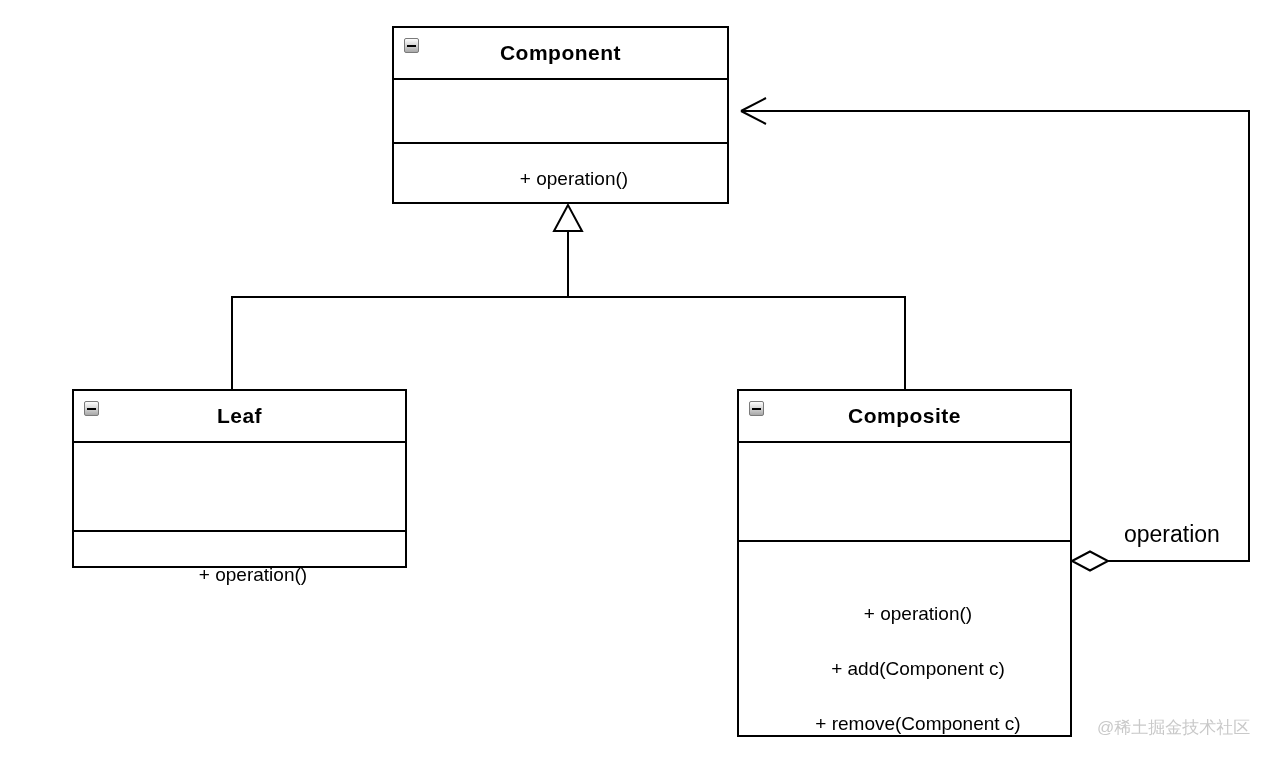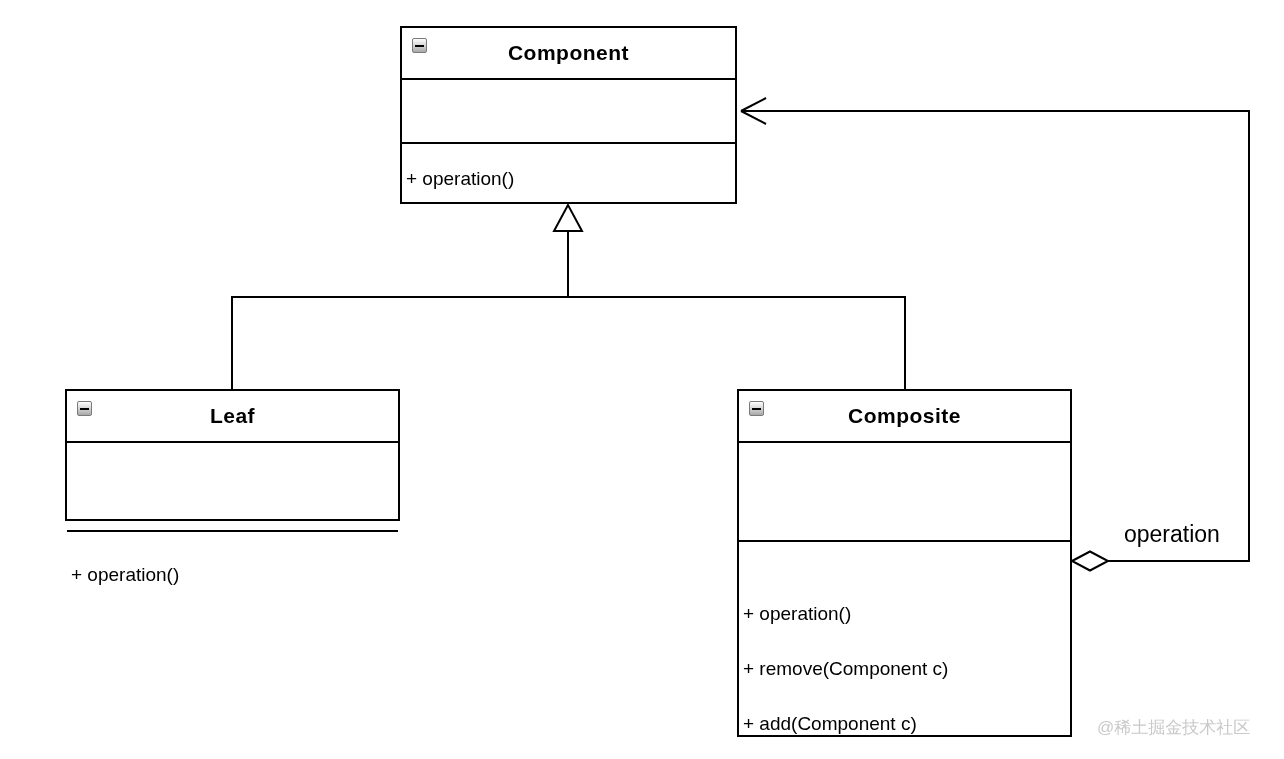--- a/index.html
+++ b/index.html
@@ -69,21 +69,22 @@
     border-bottom: 2px solid #000000;
   }
   .attrs-component { flex: 0 0 62px; }
   .attrs-leaf      { flex: 0 0 61px; }
   .attrs-composite { flex: 0 0 61px; }
   .class-methods {
     flex: 1 1 auto;
     display: flex;
     flex-direction: column;
     justify-content: center;
-    padding-left: 4px;
+    padding-left: 27px;
+    align-items: center;
   }
   .class-methods.multi {
     justify-content: flex-start;
     padding-top: 8px;
   }
   .method-row {
     font-size: 19px;
     color: #000000;
   }
   .multi .method-row {
@@ -118,52 +119,52 @@
   <svg id="connectors" width="1284" height="759" viewBox="0 0 1284 759" fill="none" stroke="#000000" stroke-width="2">
 
     <path d="M568 231 V297 M232 389 V297 H905 V389"></path>
     <polygon points="568,205 554,231 582,231" fill="#ffffff"></polygon>
 
     <path d="M1108 561 H1249 V111 H741"></path>
     <polygon points="1072,561 1090,551.5 1108,561 1090,570.5" fill="#ffffff"></polygon>
     <path d="M741 111 L766 98 M741 111 L766 124"></path>
   </svg>
 
-  <div class="class-box" style="left:400px; top:26px; width:337px; height:178px;">
+  <div class="class-box" style="left:392px; top:26px; width:337px; height:178px;">
     <div class="class-header">
       <span class="collapse-icon"></span>
       <span class="class-title">Component</span>
     </div>
     <div class="class-attrs attrs-component"></div>
     <div class="class-methods single-method">
       <div class="method-row">+ operation()</div>
     </div>
   </div>
 
-  <div class="class-box" style="left:65px; top:389px; width:335px; height:132px;gap:26px;">
+  <div class="class-box" style="left:72px; top:389px; width:335px; height:179px;gap:26px;">
     <div class="class-header">
       <span class="collapse-icon"></span>
       <span class="class-title">Leaf</span>
     </div>
     <div class="class-attrs attrs-leaf"></div>
     <div class="class-methods single-method">
       <div class="method-row">+ operation()</div>
     </div>
   </div>
 
   <div class="class-box" style="left:737px; top:389px; width:335px; height:348px;gap:36px;">
     <div class="class-header">
       <span class="collapse-icon"></span>
       <span class="class-title">Composite</span>
     </div>
     <div class="class-attrs attrs-composite"></div>
     <div class="class-methods multi">
       <div class="method-row">+ operation()</div>
+      <div class="method-row">+ add(Component c)</div>
       <div class="method-row">+ remove(Component c)</div>
-      <div class="method-row">+ add(Component c)</div>
     </div>
   </div>
 
   <div class="edge-label">operation</div>
 
   <div class="watermark">@稀土掘金技术社区</div>
 
 </div>
 
 </body></html>

